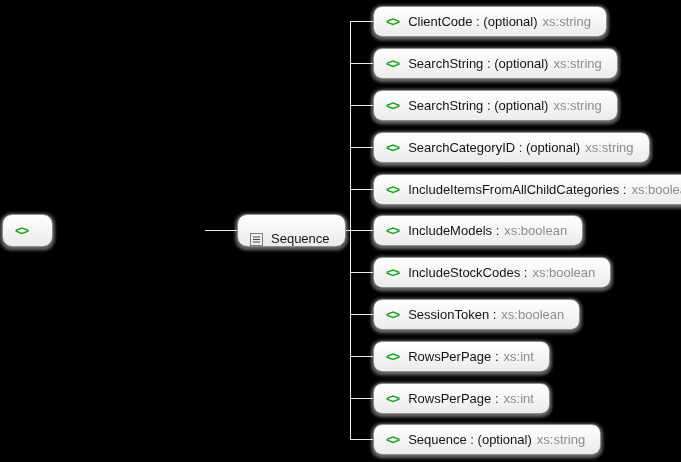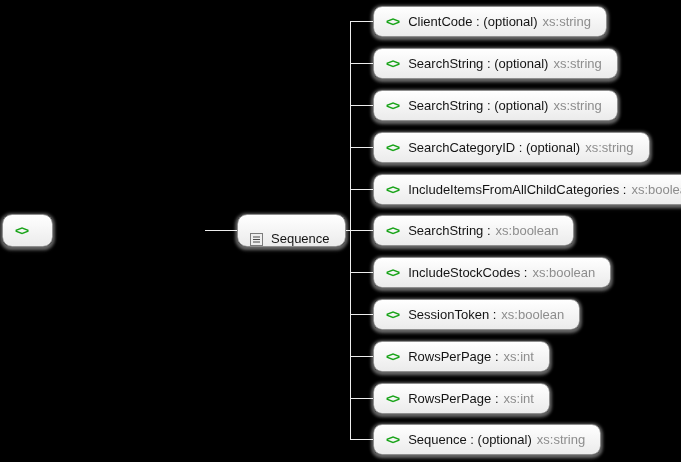--- a/index.html
+++ b/index.html
@@ -102,21 +102,21 @@
     <span class="lbl">SearchCategoryID : (optional)</span>
     <span class="typ">xs:string</span>
   </div>
   <div class="node" style="left:373px;top:174px;">
     <span class="el-icon">&lt;&gt;</span>
     <span class="lbl">IncludeItemsFromAllChildCategories :</span>
     <span class="typ">xs:boolean</span>
   </div>
   <div class="node" style="left:373px;top:215px;">
     <span class="el-icon">&lt;&gt;</span>
-    <span class="lbl">SearchString :</span>
+    <span class="lbl">IncludeModels :</span>
     <span class="typ">xs:boolean</span>
   </div>
   <div class="node" style="left:373px;top:257px;">
     <span class="el-icon">&lt;&gt;</span>
     <span class="lbl">IncludeStockCodes :</span>
     <span class="typ">xs:boolean</span>
   </div>
   <div class="node" style="left:373px;top:299px;">
     <span class="el-icon">&lt;&gt;</span>
     <span class="lbl">SessionToken :</span>

